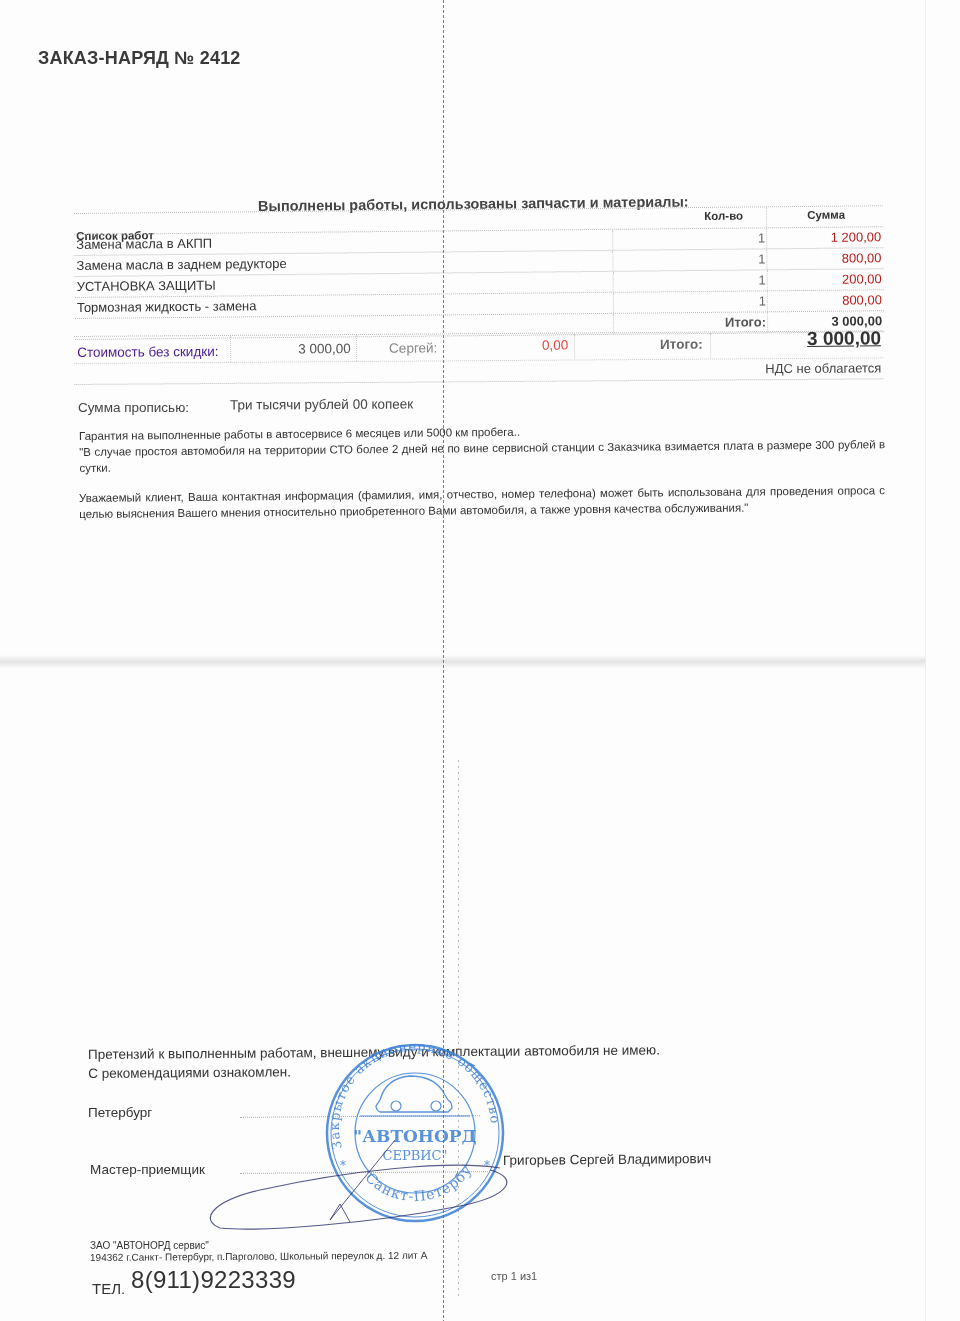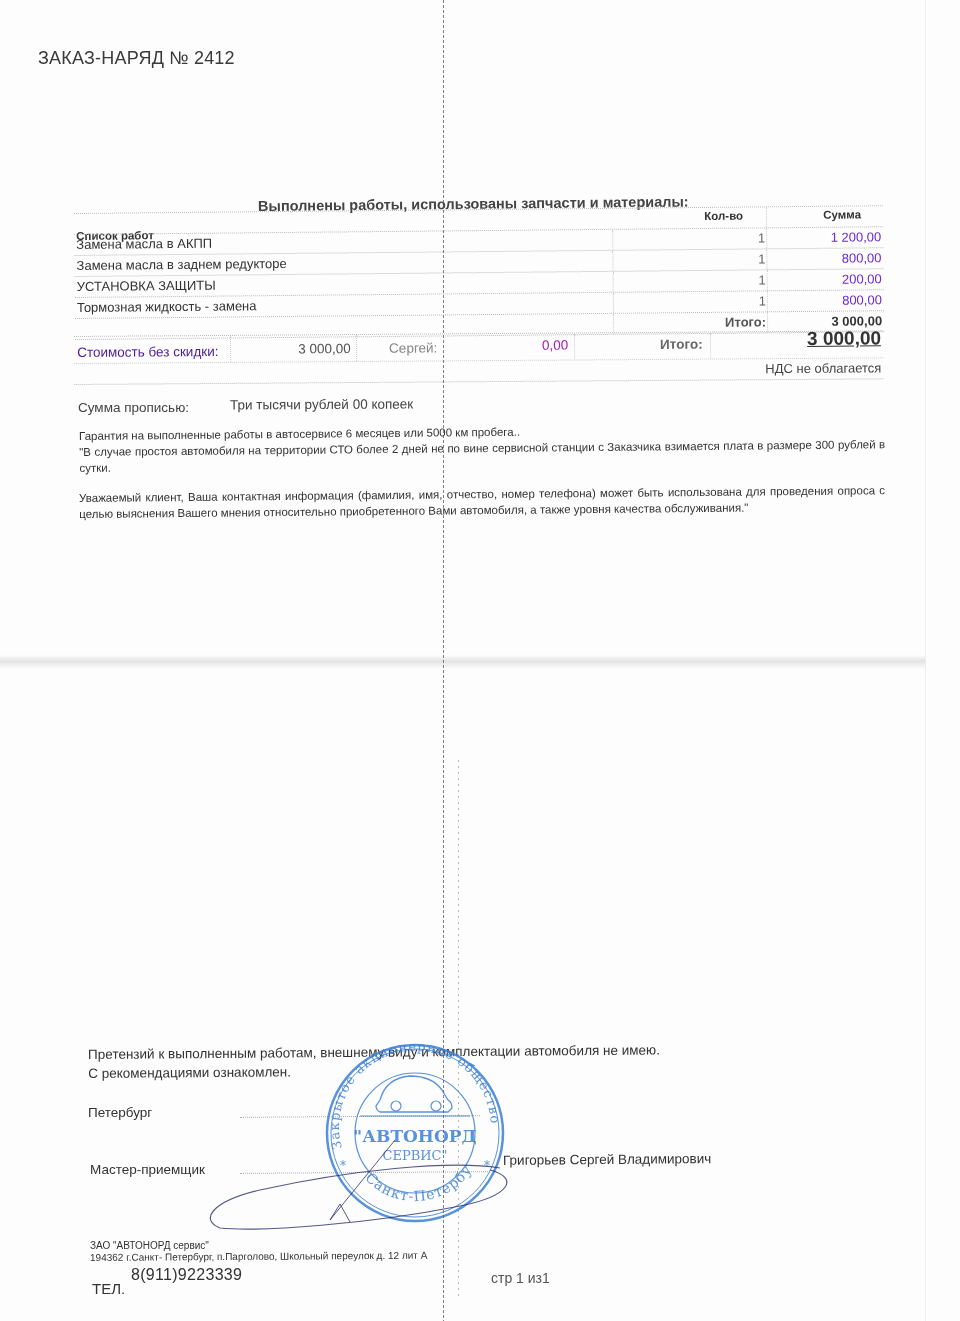--- a/index.html
+++ b/index.html
@@ -2,56 +2,56 @@
 <html><head>
   <meta charset="utf-8">
   <style>
     html, body { margin:0; padding:0; }
     body {
       width:960px; height:1321px; position:relative; overflow:hidden;
       background:#fdfdfd; color:#2a2a2a;
       font-family:"Liberation Sans", "DejaVu Sans", sans-serif;
     }
     .abs { position:absolute; }
-    .title { left:38px; top:48px; font-size:18px; font-weight:normal; color:#3a3a3a; letter-spacing:0.2px; }
+    .title { left:38px; top:48px; font-size:18px; font-weight:bold; color:#3a3a3a; letter-spacing:0.2px; }
 
     
     .fold { left:443px; top:0; width:1px; height:1321px;
       background:repeating-linear-gradient(to bottom,#555 0 3px,transparent 3px 5px); opacity:.75; }
     .fold2 { left:458px; top:760px; width:1px; height:540px;
       background:repeating-linear-gradient(to bottom,#777 0 2px,transparent 2px 6px); opacity:.5; }
     .crease { left:0; top:655px; width:925px; height:14px;
       background:linear-gradient(to bottom, rgba(200,200,200,0) 0%, rgba(205,205,205,.55) 45%, rgba(215,215,215,.3) 75%, rgba(230,230,230,0) 100%); }
     .edge { left:925px; top:0; width:1px; height:1321px; background:#eee; }
 
     .section-title { left:258px; top:198px; font-size:14.5px; font-weight:bold; color:#444; transform:rotate(-0.6deg); transform-origin:left; }
 
     
     .tbl { left:74px; top:213px; width:809px; transform:rotate(-0.55deg); transform-origin:left top; }
     .row { position:relative; height:20px; border-top:1px dotted #bbb; font-size:13px; }
     .row:last-child { border-bottom:1px dotted #bbb; }
     .c-name { position:absolute; left:2px; top:2px; color:#333; }
     .c-qty  { position:absolute; right:118px; top:2px; color:#666; font-weight:normal; }
-    .c-sum  { position:absolute; right:2px; top:2px; color:#6d28d9; }
+    .c-sum  { position:absolute; right:2px; top:2px; color:#b91c1c; }
     .vline { position:absolute; top:0; bottom:0; width:0; border-left:1px dotted #ccc; }
     .hdr .c-name, .hdr .c-qty, .hdr .c-sum { font-weight:bold; color:#333; font-size:11.5px; }
     .hdr .c-qty { right:140px; }
-    .hdr .c-sum { right:22px;margin-left:28px; }
+    .hdr .c-sum { right:38px;margin-left:28px; }
     .hdr { height:20px; }
     .total-label { position:absolute; right:118px; top:2px; font-weight:bold; color:#555; }
     .total-val { position:absolute; right:2px; top:2px; font-weight:bold; color:#333; }
 
     
     .sum-box { left:74px; top:336px; width:809px; transform:rotate(-0.4deg); transform-origin:left top; }
     .sum-row { position:relative; height:26px; border-top:1px dotted #bbb; font-size:13.5px; }
     .sum-row2 { position:relative; height:20px; border-top:1px dotted #ccc; border-bottom:1px dotted #bbb; font-size:13px; }
     .s-label { position:absolute; left:3px; top:8px; color:#4c1d95; }
     .s-base  { position:absolute; left:224px; top:6px; color:#555; }
     .s-disc-l{ position:absolute; left:315px; top:6px; color:#888; }
-    .s-disc-v{ position:absolute; left:468px; top:4px; color:#a21caf; }
+    .s-disc-v{ position:absolute; left:468px; top:4px; color:#ef4444; }
     .s-tot-l { position:absolute; left:586px; top:4px; font-weight:bold; color:#666; }
     .s-tot-v { position:absolute; right:2px; top:-4px; font-weight:bold; font-size:19px; color:#333; text-decoration:underline; }
     .s-vat   { position:absolute; right:2px; top:2px; color:#444; }
     .sv { position:absolute; top:0; bottom:0; border-left:1px dotted #ccc; }
 
     .words-label { left:78px; top:400px; font-size:13.5px; color:#444; }
     .words-val { left:230px; top:397px; font-size:13.5px; color:#444; transform:rotate(-0.3deg); }
 
     .para { left:79px; width:806px; font-size:11.5px; color:#333; line-height:16px; text-align:justify; transform:rotate(-0.55deg); transform-origin:left top; }
     .p1 { top:428px; }
@@ -62,22 +62,22 @@
     .l-customer { left:88px; top:1105px; }
     .l-master { left:90px; top:1162px; }
     .dots { height:0; border-top:1px dotted #aaa; }
     .d-customer { left:240px; top:1116px; width:240px; transform:rotate(-0.4deg); }
     .d-master { left:240px; top:1172px; width:250px; transform:rotate(-0.4deg); }
     .master-name { left:503px; top:1152px; font-size:13.5px; color:#333; transform:rotate(-0.5deg); }
 
     .company { left:90px; top:1240px; font-size:10px; color:#333; }
     .address { left:90px; top:1252px; font-size:10px; color:#333; transform:rotate(-0.4deg); transform-origin:left top; }
     .tel-l { left:92px; top:1280px; font-size:15px; color:#333; }
-    .tel-v { left:131px; top:1266px; font-size:16px; color:#333; letter-spacing:.3px; }
-    .page-num { left:491px; top:1270px; font-size:14px; color:#555; }
+    .tel-v { left:131px; top:1266px; font-size:24px; color:#333; letter-spacing:.3px; }
+    .page-num { left:491px; top:1270px; font-size:11px; color:#555; }
 
     .stamp { left:320px; top:1038px; width:190px; height:190px; }
     .signature { left:200px; top:1140px; width:320px; height:100px; }
   </style>
 </head>
 <body>
 
 <div class="abs edge"></div>
 <div class="abs crease"></div>
 

